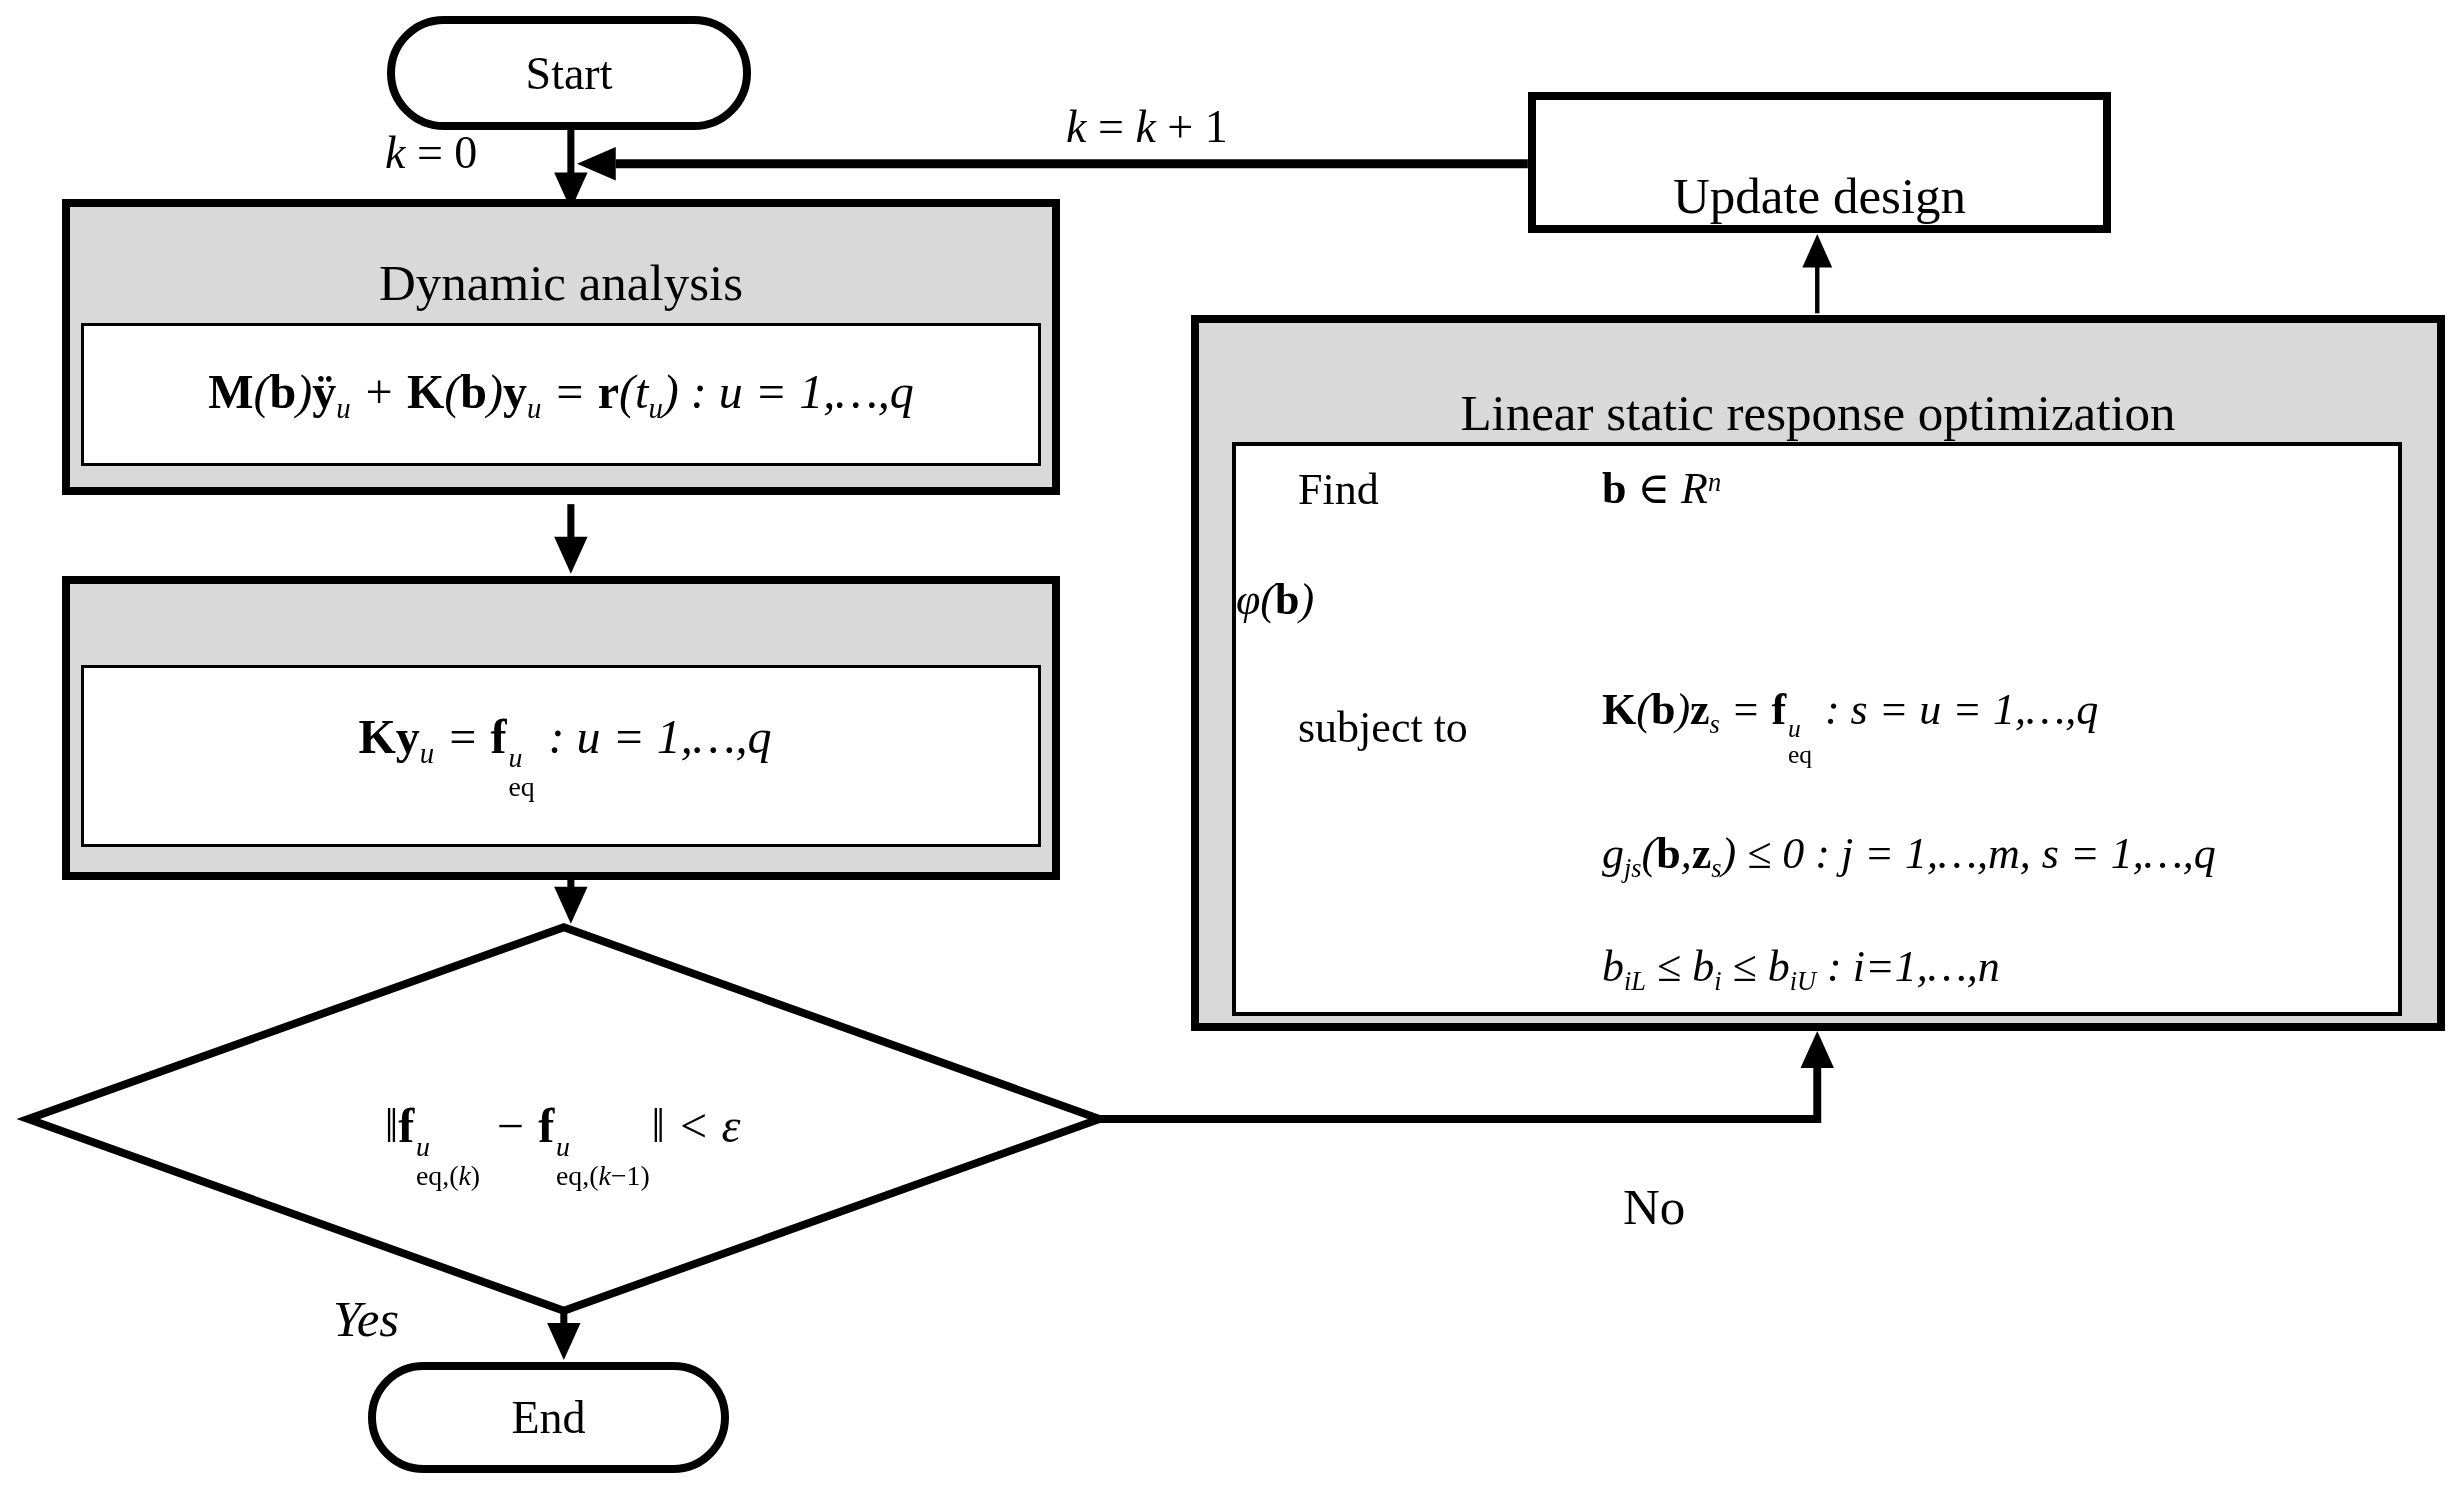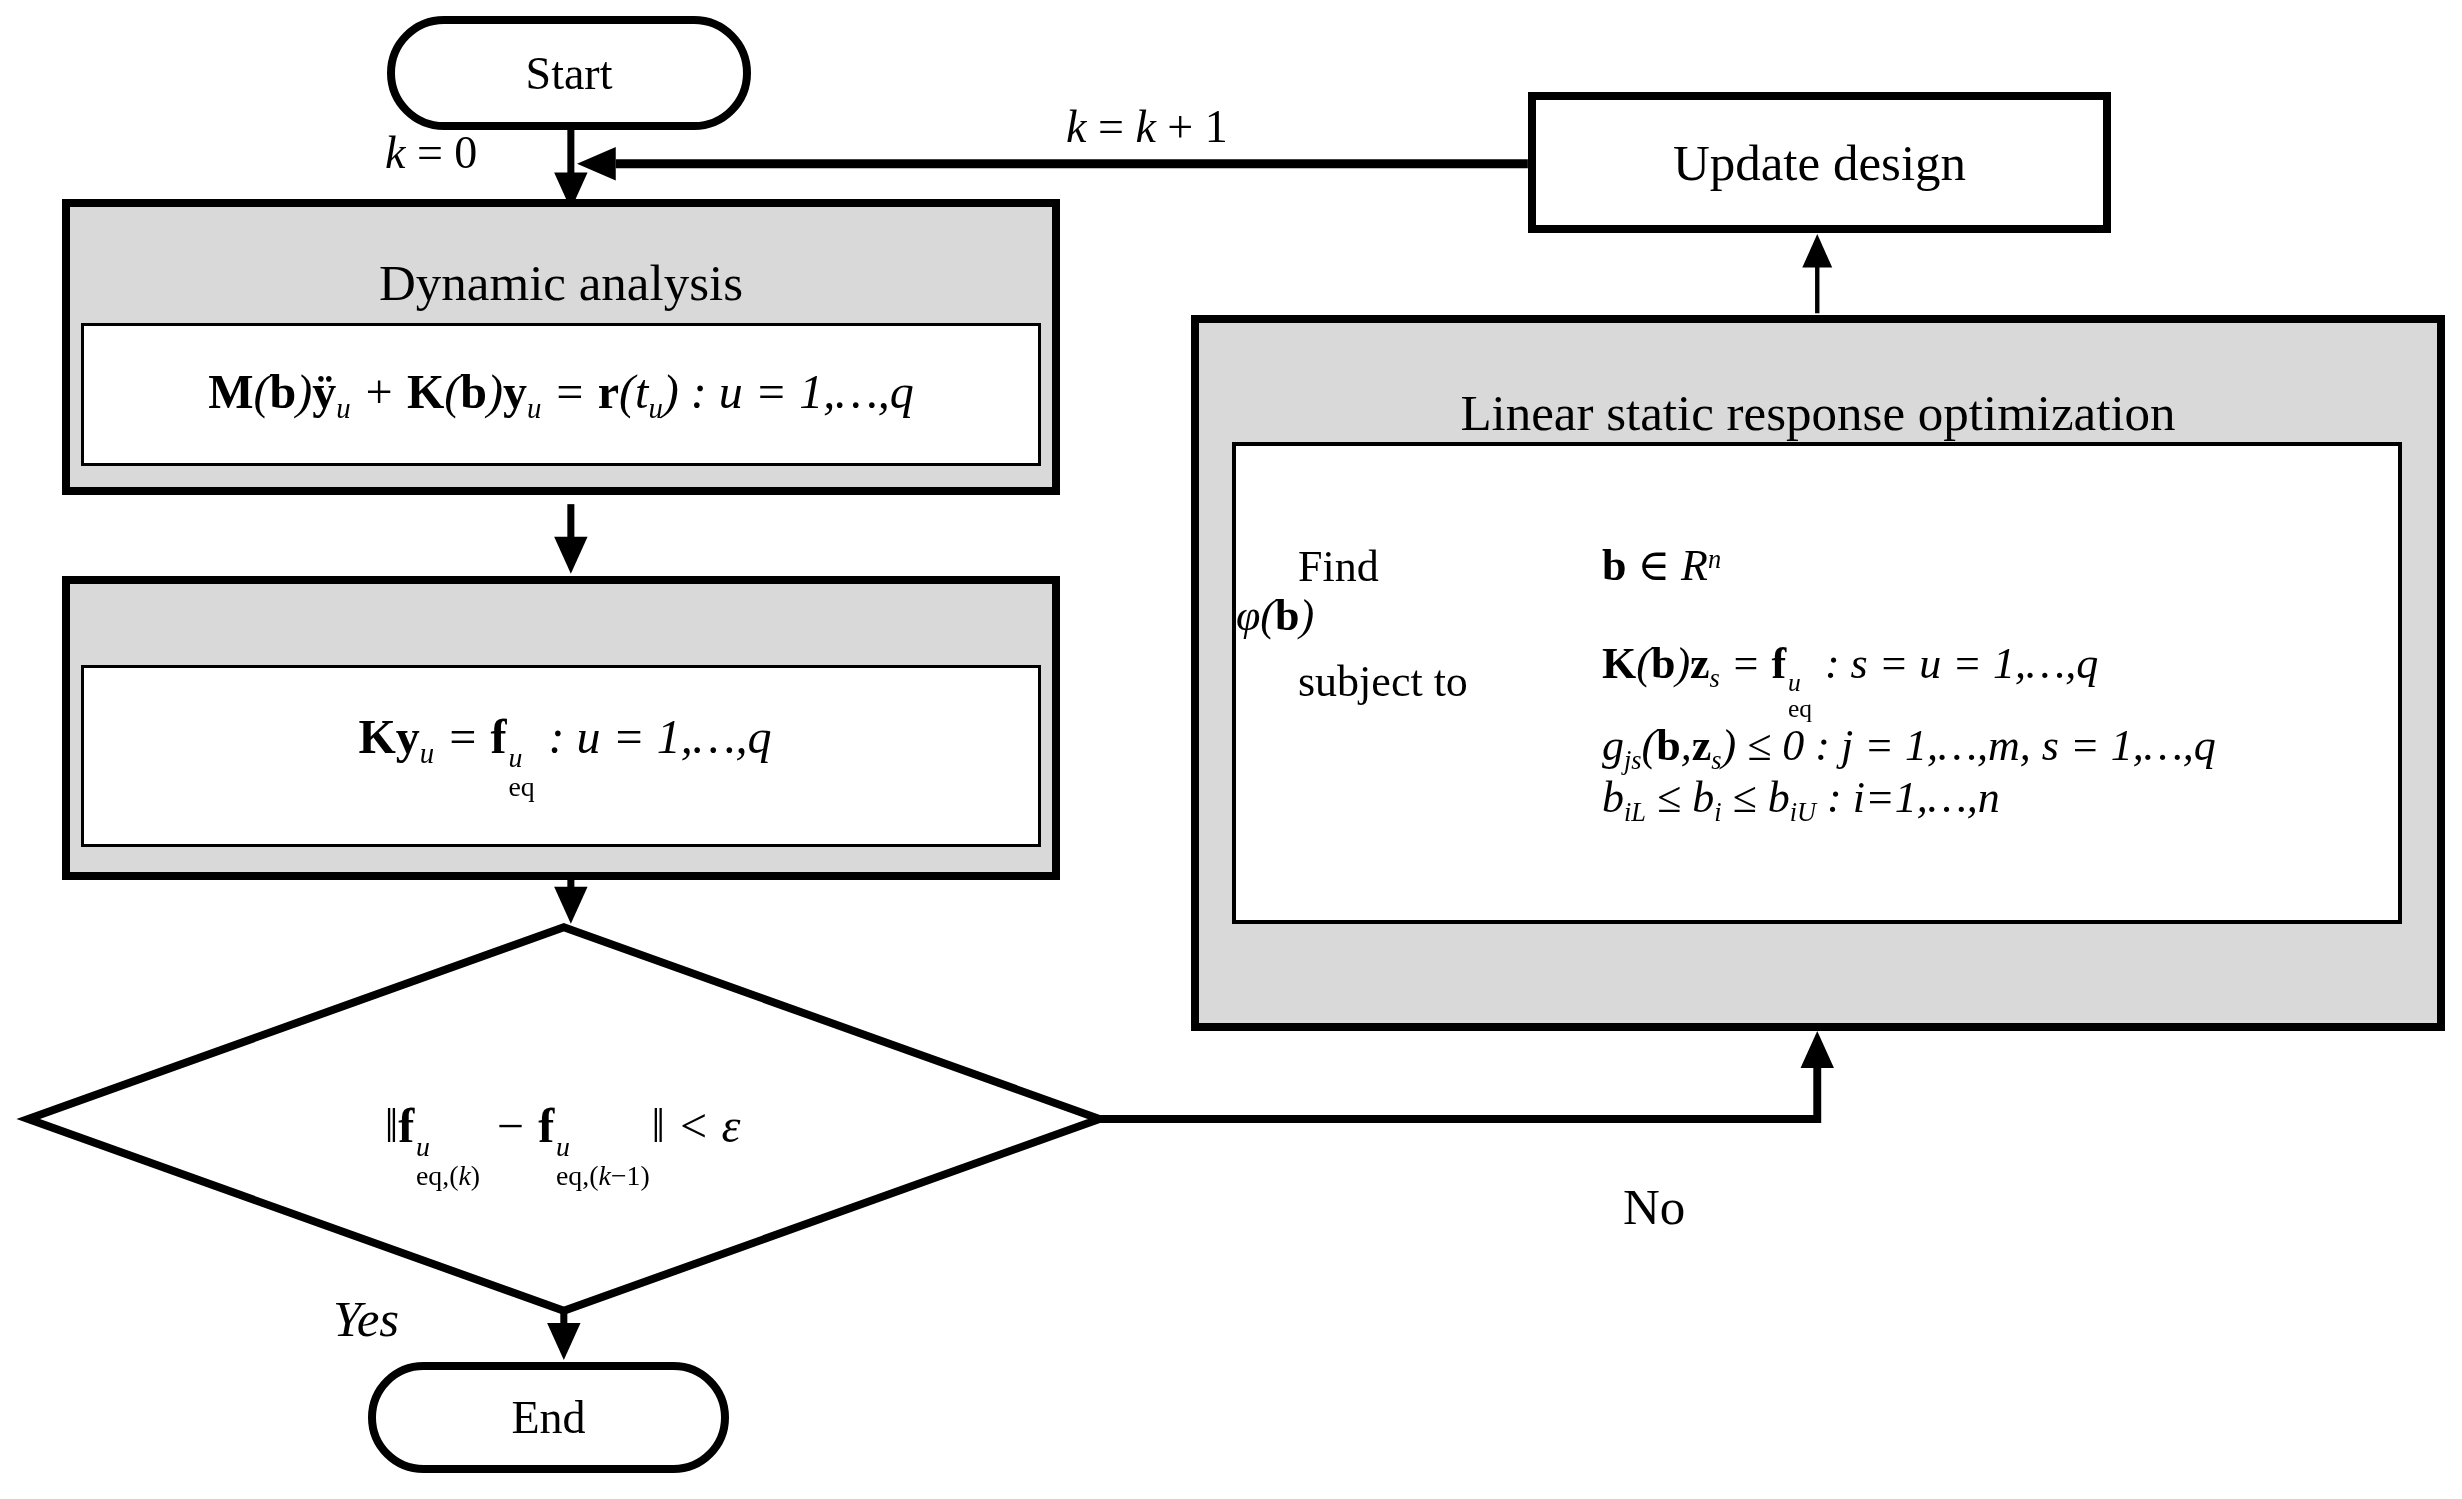--- a/index.html
+++ b/index.html
@@ -64,25 +64,25 @@
   .ss .s-top{display:block;font-style:italic;}
   .ss .s-bot{display:block;font-style:normal;}
   .mathlabel{position:absolute;font-size:46px;line-height:1;z-index:2;white-space:nowrap;}
   .mathlabel i{font-style:italic;}
   .plainlabel{position:absolute;font-size:51px;line-height:1;z-index:2;white-space:nowrap;}
   .decision-formula{
     position:absolute;left:158px;top:1049px;width:809px;height:141px;
     display:flex;align-items:flex-end;justify-content:center;z-index:2;
   }
   .opt-inner{
-    position:absolute;left:33px;top:119px;width:1170px;height:482px;
+    position:absolute;left:33px;top:119px;width:1170px;height:574px;
     background:var(--node-fill);
     border:4.4px solid var(--line);
     box-sizing:border-box;
-    display:flex;flex-direction:column;justify-content:center;
+    display:flex;flex-direction:column;justify-content:space-between;
     padding:17.6px 0;
   }
   .opt-row{display:flex;align-items:center;}
   .opt-label{
     flex:none;width:304px;padding-left:62px;
     font-size:44px;font-style:normal;
   }
   .opt-formula{font-size:44px;}
 </style>
 </head>
@@ -162,21 +162,21 @@
         </span>‖ &lt; ε</span>
   </div>
 
   <div class="plainlabel" style="left:333px;top:1294px;font-style:italic;">Yes</div>
   <div class="plainlabel" style="left:1623px;top:1182px;">No</div>
 
   <div class="node oval" style="left:368px;top:1362px;width:361px;height:111px;">
     <span>End</span>
   </div>
 
-  <div class="node whitebox" style="left:1528px;top:92px;width:583px;height:141px;">
+  <div class="node whitebox" style="left:1528px;top:92px;width:583px;height:141px;align-items:flex-end;">
     <span>Update design</span>
   </div>
 
   <div class="mathlabel" style="left:1066px;top:104px;"><i>k</i> = <i>k</i> + 1</div>
 
   <div class="node graybox" style="left:1191px;top:315px;width:1254px;height:716px;">
     <div class="boxtitle" style="top:65px;">Linear static response optimization</div>
     <div class="opt-inner">
       <div class="opt-row">
         <span class="opt-label">Find</span>

